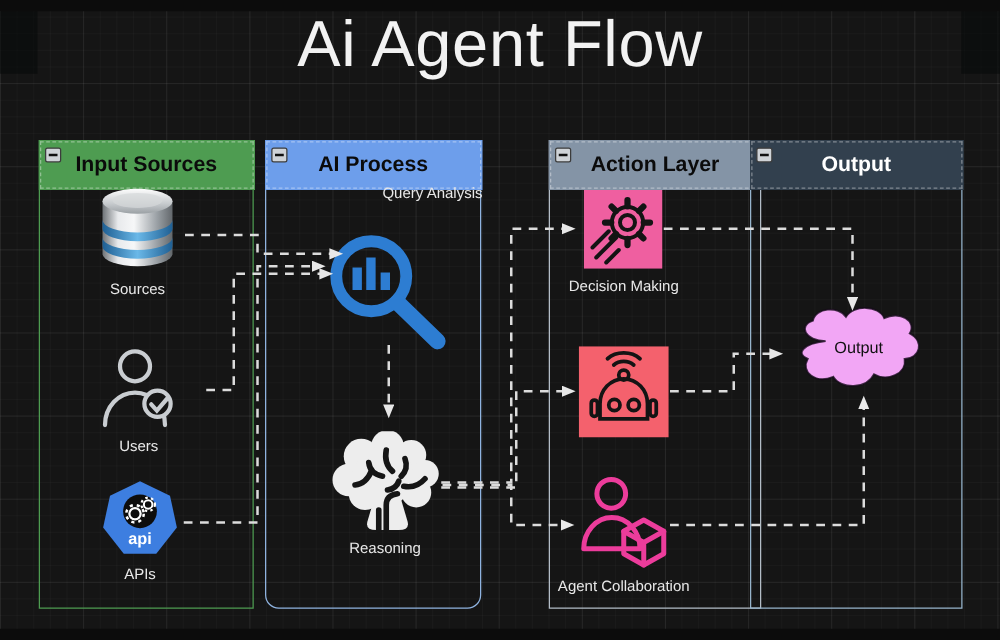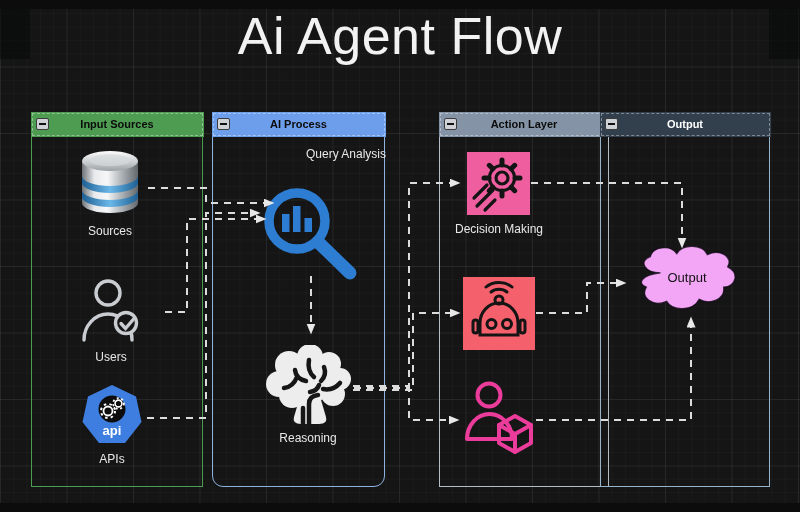--- a/index.html
+++ b/index.html
@@ -23,23 +23,23 @@
   .title{
     position:absolute;left:0;top:6px;width:800px;text-align:center;
     font-size:52px;font-weight:400;color:var(--title-color,#f2f2f2);letter-spacing:.5px;
   }
   .lane{position:absolute;top:112px;height:375px;border-style:solid;border-width:1.5px;box-sizing:border-box;background:transparent;}
   .lane1{left:31px;width:172px;border-color:var(--lane1-border);}
   .lane2{left:212px;width:173px;border-color:var(--lane2-border);border-radius:11px;}
   .lane3{left:439px;width:170px;border-color:var(--lane3-border);}
   .lane4{left:600px;width:170px;border-color:var(--lane4-border);}
   .lane-header{
-    position:absolute;left:-1.5px;top:-1.5px;right:-1.5px;height:25px;
+    position:absolute;left:-1.5px;top:-1.5px;right:-1.5px;height:40px;
     display:flex;align-items:center;justify-content:center;
-    font-size:11px;font-weight:bold;color:var(--header-text-dark,#0b0b0b);
+    font-size:17px;font-weight:bold;color:var(--header-text-dark,#0b0b0b);
     outline:1px dashed rgba(255,255,255,.38);outline-offset:-2.5px;
   }
   .lane1 .lane-header{background:var(--lane1-header);}
   .lane2 .lane-header{background:var(--lane2-header);}
   .lane3 .lane-header{background:var(--lane3-header);}
   .lane4 .lane-header{background:var(--lane4-header);color:var(--header-text-light,#fff);}
   .collapse-btn{
     position:absolute;left:5px;top:6px;width:13px;height:12px;
     background:#cfd3d7;border:1px solid #3c3c3c;border-radius:2px;
     display:flex;align-items:center;justify-content:center;box-sizing:border-box;
@@ -240,20 +240,21 @@
   <div class="node" style="left:462px;top:380px;">
     <svg width="74" height="78" viewBox="0 0 74 78">
       <g class="s-collab" stroke-width="4" stroke-linecap="round">
         <circle cx="27" cy="15" r="11.5"></circle>
         <path d="M5,59 a22.5,25 0 0 1 45,0 Z" stroke-linejoin="round"></path>
       </g>
       <path d="M53,36 L69,45 V63 L53,72 L37,63 V45 Z" fill="#141414" class="s-collab" stroke-width="4" stroke-linejoin="round"></path>
       <path class="s-collab" d="M37,45 L53,54 L69,45 M53,54 V72" stroke-width="4" stroke-linejoin="round" stroke-linecap="round"></path>
     </svg>
   </div>
+  <div class="abs-label" style="left:414px;top:462px;width:170px;">Agent Collaboration</div>
 
   <div class="cloud-wrap">
     <svg width="110" height="72" viewBox="0 0 108 66">
       <path class="f-cloud" d="M28,26 C12,26 6,14 18,10 C20,0 38,-2 44,7 C50,-3 70,-2 74,8 C86,2 100,10 94,20 C106,26 102,40 90,40 C92,52 76,58 66,52 C60,64 40,64 34,54 C20,60 8,50 14,40 C4,36 10,28 28,26 Z"></path>
     </svg>
     <div class="cloud-label">Output</div>
   </div>
 
   <svg id="edge-layer" width="800" height="512" viewBox="0 0 800 512">
     <defs>

